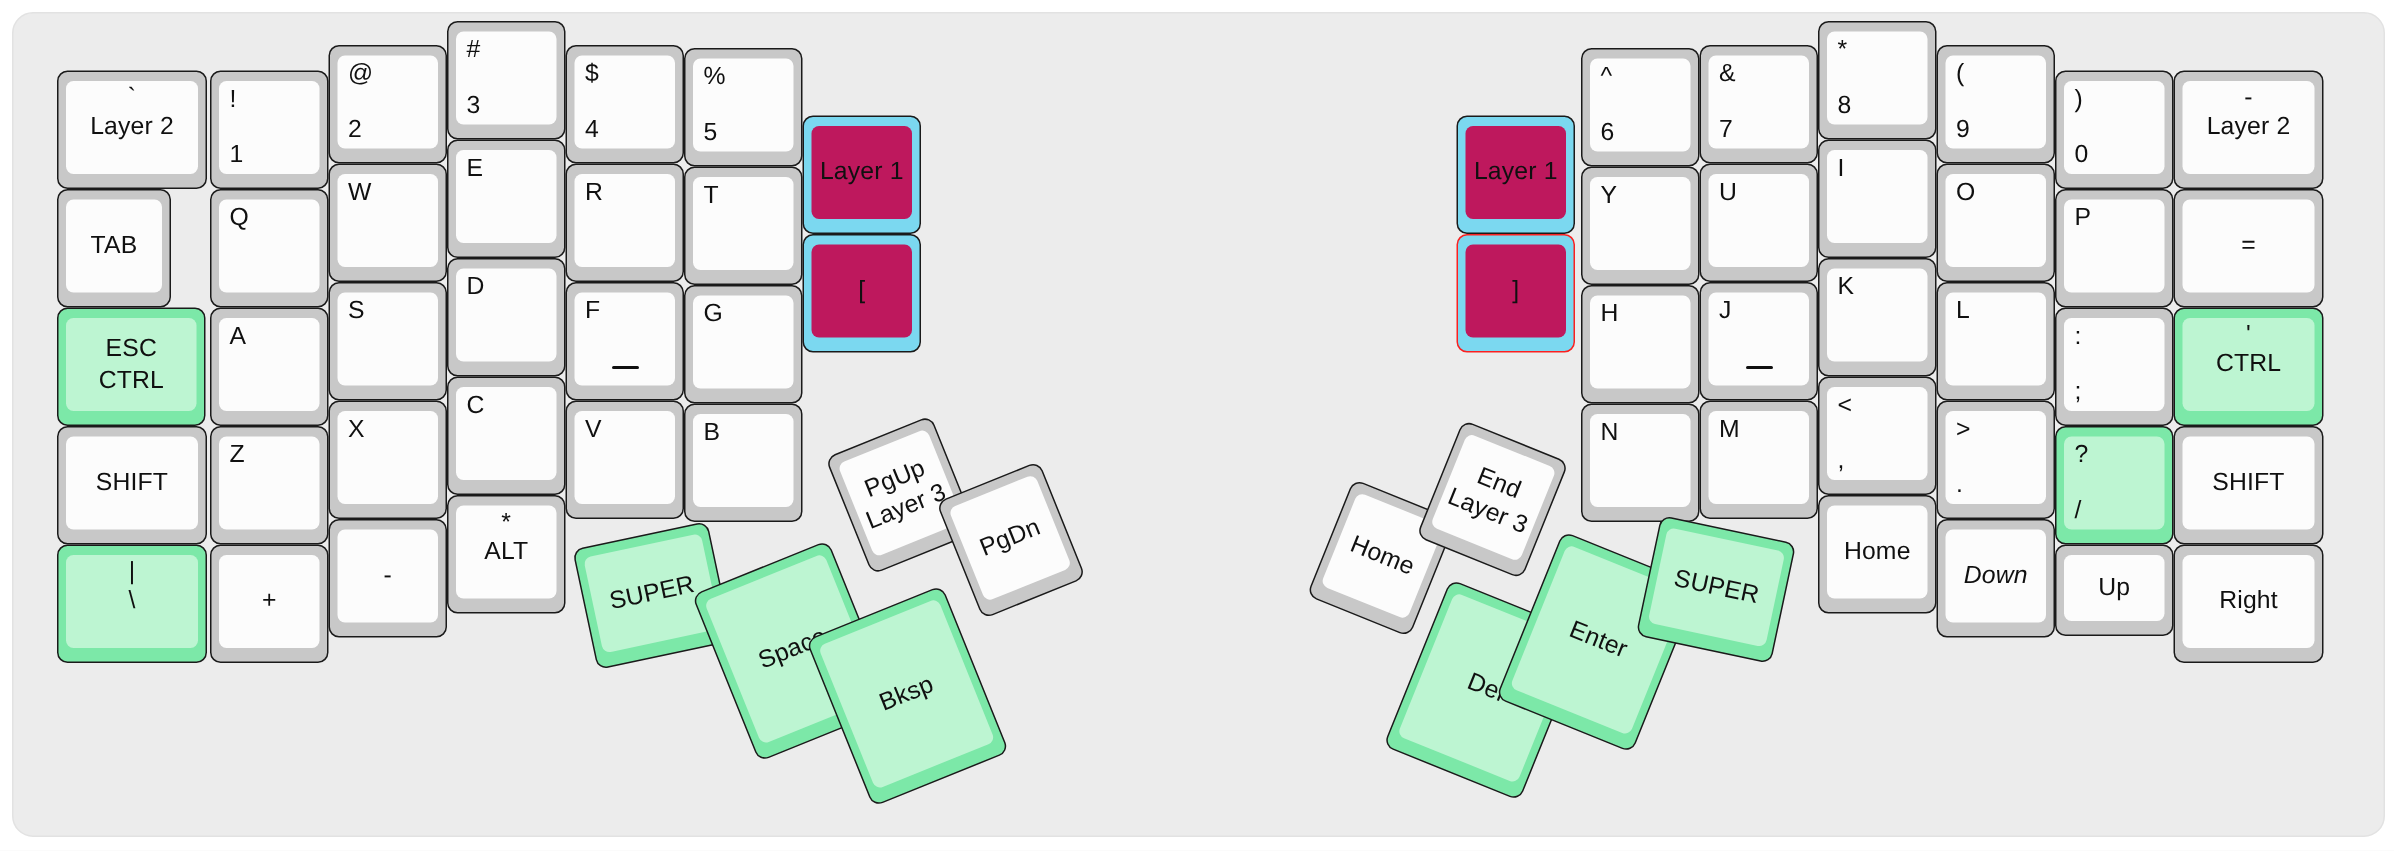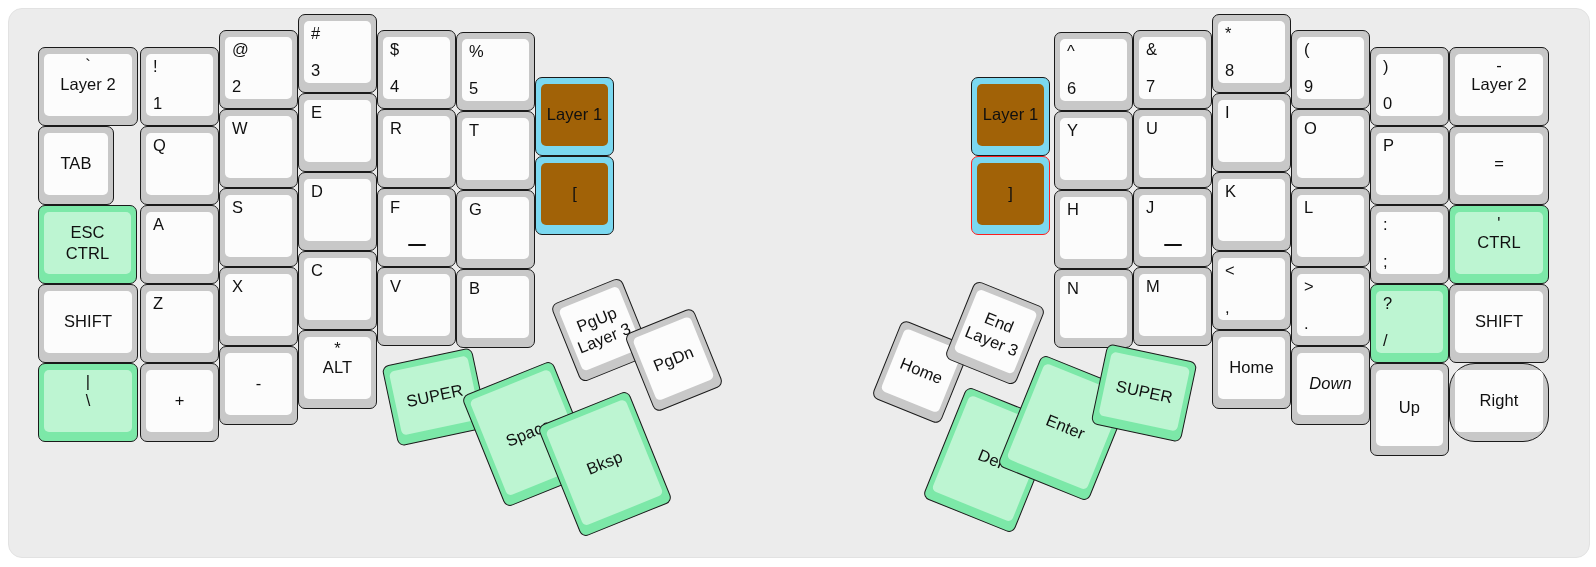--- a/index.html
+++ b/index.html
@@ -29,21 +29,21 @@
   .cap{
     position:relative;
     width:100%;height:100%;
     box-sizing:border-box;
     background:#fcfcfc;              
     border-radius:5px;
   }
   .key.green{background:#7ce8a8;}
   .key.green>.cap{background:#bdf5d2;}
   .key.cyan{background:#7bd8f0;}
-  .key.cyan>.cap{background:#a16207;}
+  .key.cyan>.cap{background:#be185d;}
   .key.redsel{border-color:#fb2020;}
 
   
   .lg{
     position:absolute;
     color:#101010;
     font-size:16.5px;
     line-height:1.05;
     white-space:pre;
     letter-spacing:.1px;
@@ -349,21 +349,21 @@
           <span class="lg tl">:</span>
           <span class="lg bl">;</span>
         </div>
       </div>
       <div class="key green" style="left: 1370px; top: 284px; width: 79px; height: 79px;">
         <div class="cap">
           <span class="lg tl">?</span>
           <span class="lg bl">/</span>
         </div>
       </div>
-      <div class="key" style="left: 1370px; top: 363px; width: 79px; height: 93px;">
+      <div class="key" style="left: 1370px; top: 363px; width: 79px; height: 61px;">
         <div class="cap">
           <span class="lg c">Up</span>
         </div>
       </div>
       <div class="key" style="left: 1449px; top: 47px; width: 100px; height: 79px;">
         <div class="cap">
           <span class="lg ctop">-</span>
           <span class="lg c">Layer 2</span>
         </div>
       </div>
@@ -376,21 +376,21 @@
         <div class="cap">
           <span class="lg ctop">'</span>
           <span class="lg c">CTRL</span>
         </div>
       </div>
       <div class="key" style="left: 1449px; top: 284px; width: 100px; height: 79px;">
         <div class="cap">
           <span class="lg c">SHIFT</span>
         </div>
       </div>
-      <div class="key" style="left: 1449px; top: 363px; width: 100px; height: 79px; border-radius: 26px;">
+      <div class="key" style="left: 1449px; top: 363px; width: 100px; height: 79px;">
         <div class="cap">
           <span class="lg c">Right</span>
         </div>
       </div>
       <div class="key green" style="left: 389px; top: 356px; width: 92px; height: 82px; transform: rotate(-12deg);">
         <div class="cap">
           <span class="lg c">SUPER</span>
         </div>
       </div>
       <div class="key" style="left: 563px; top: 288px; width: 76px; height: 84px; transform: rotate(-22deg);">

